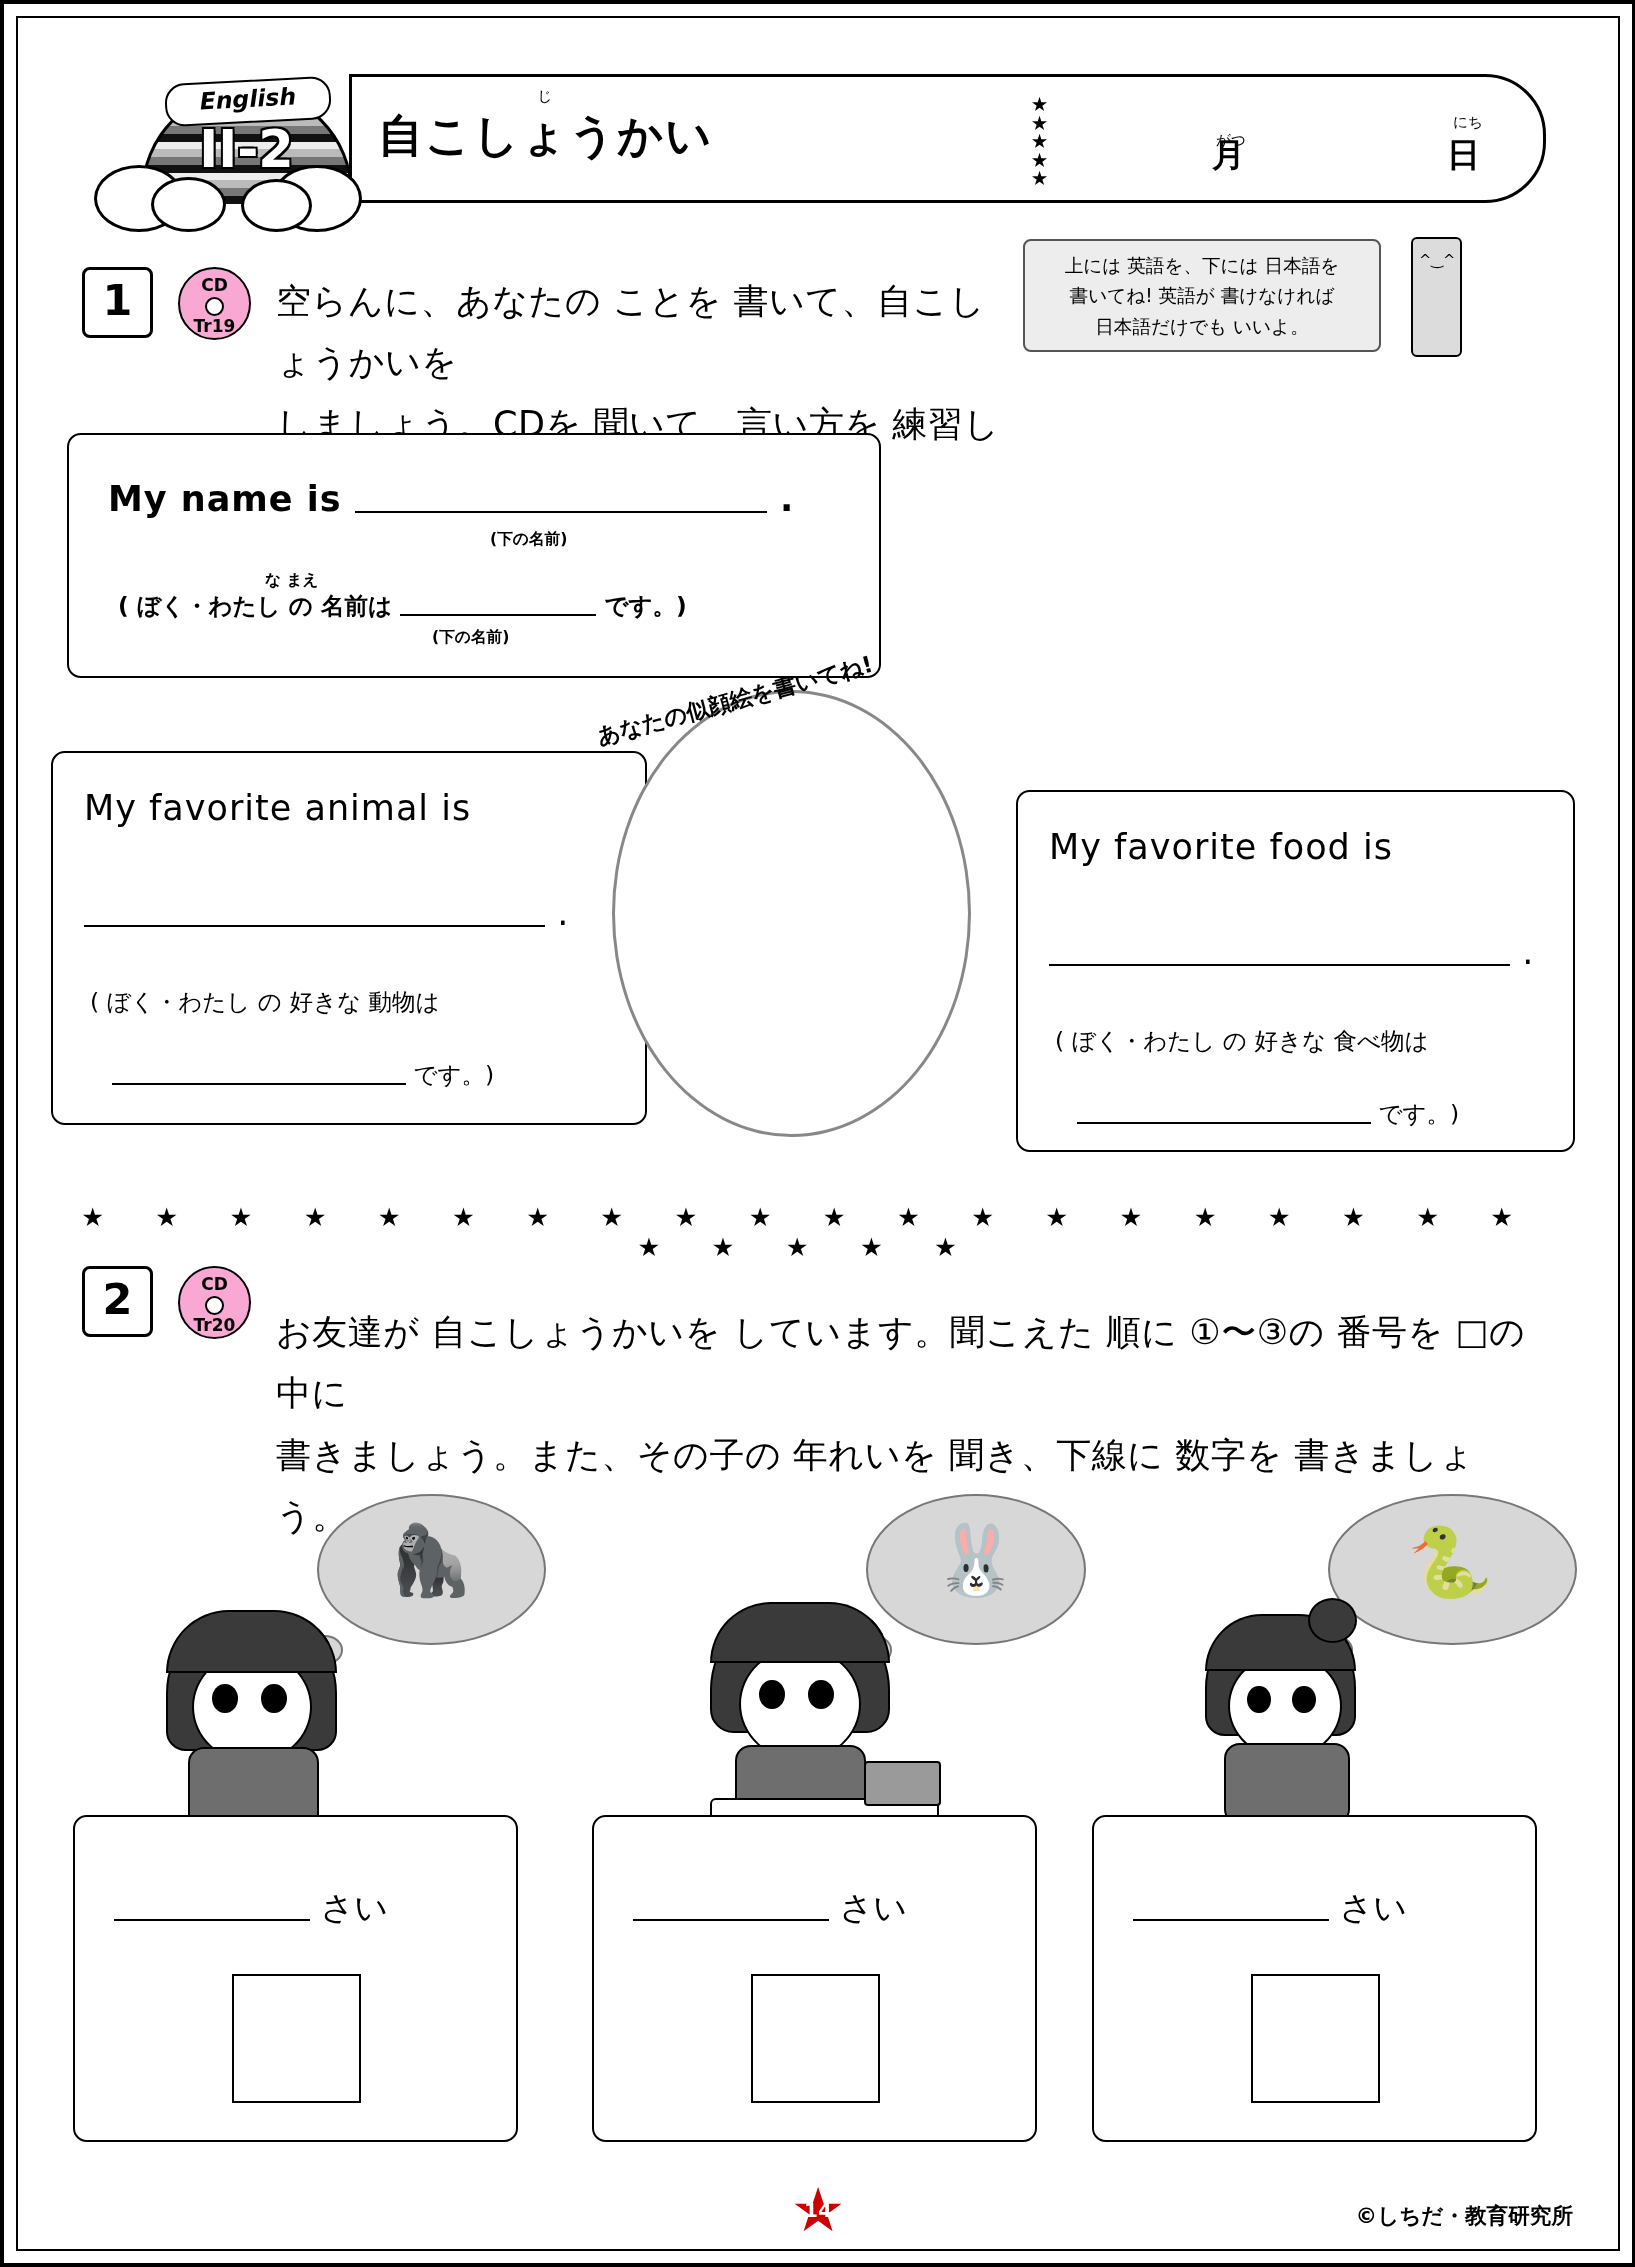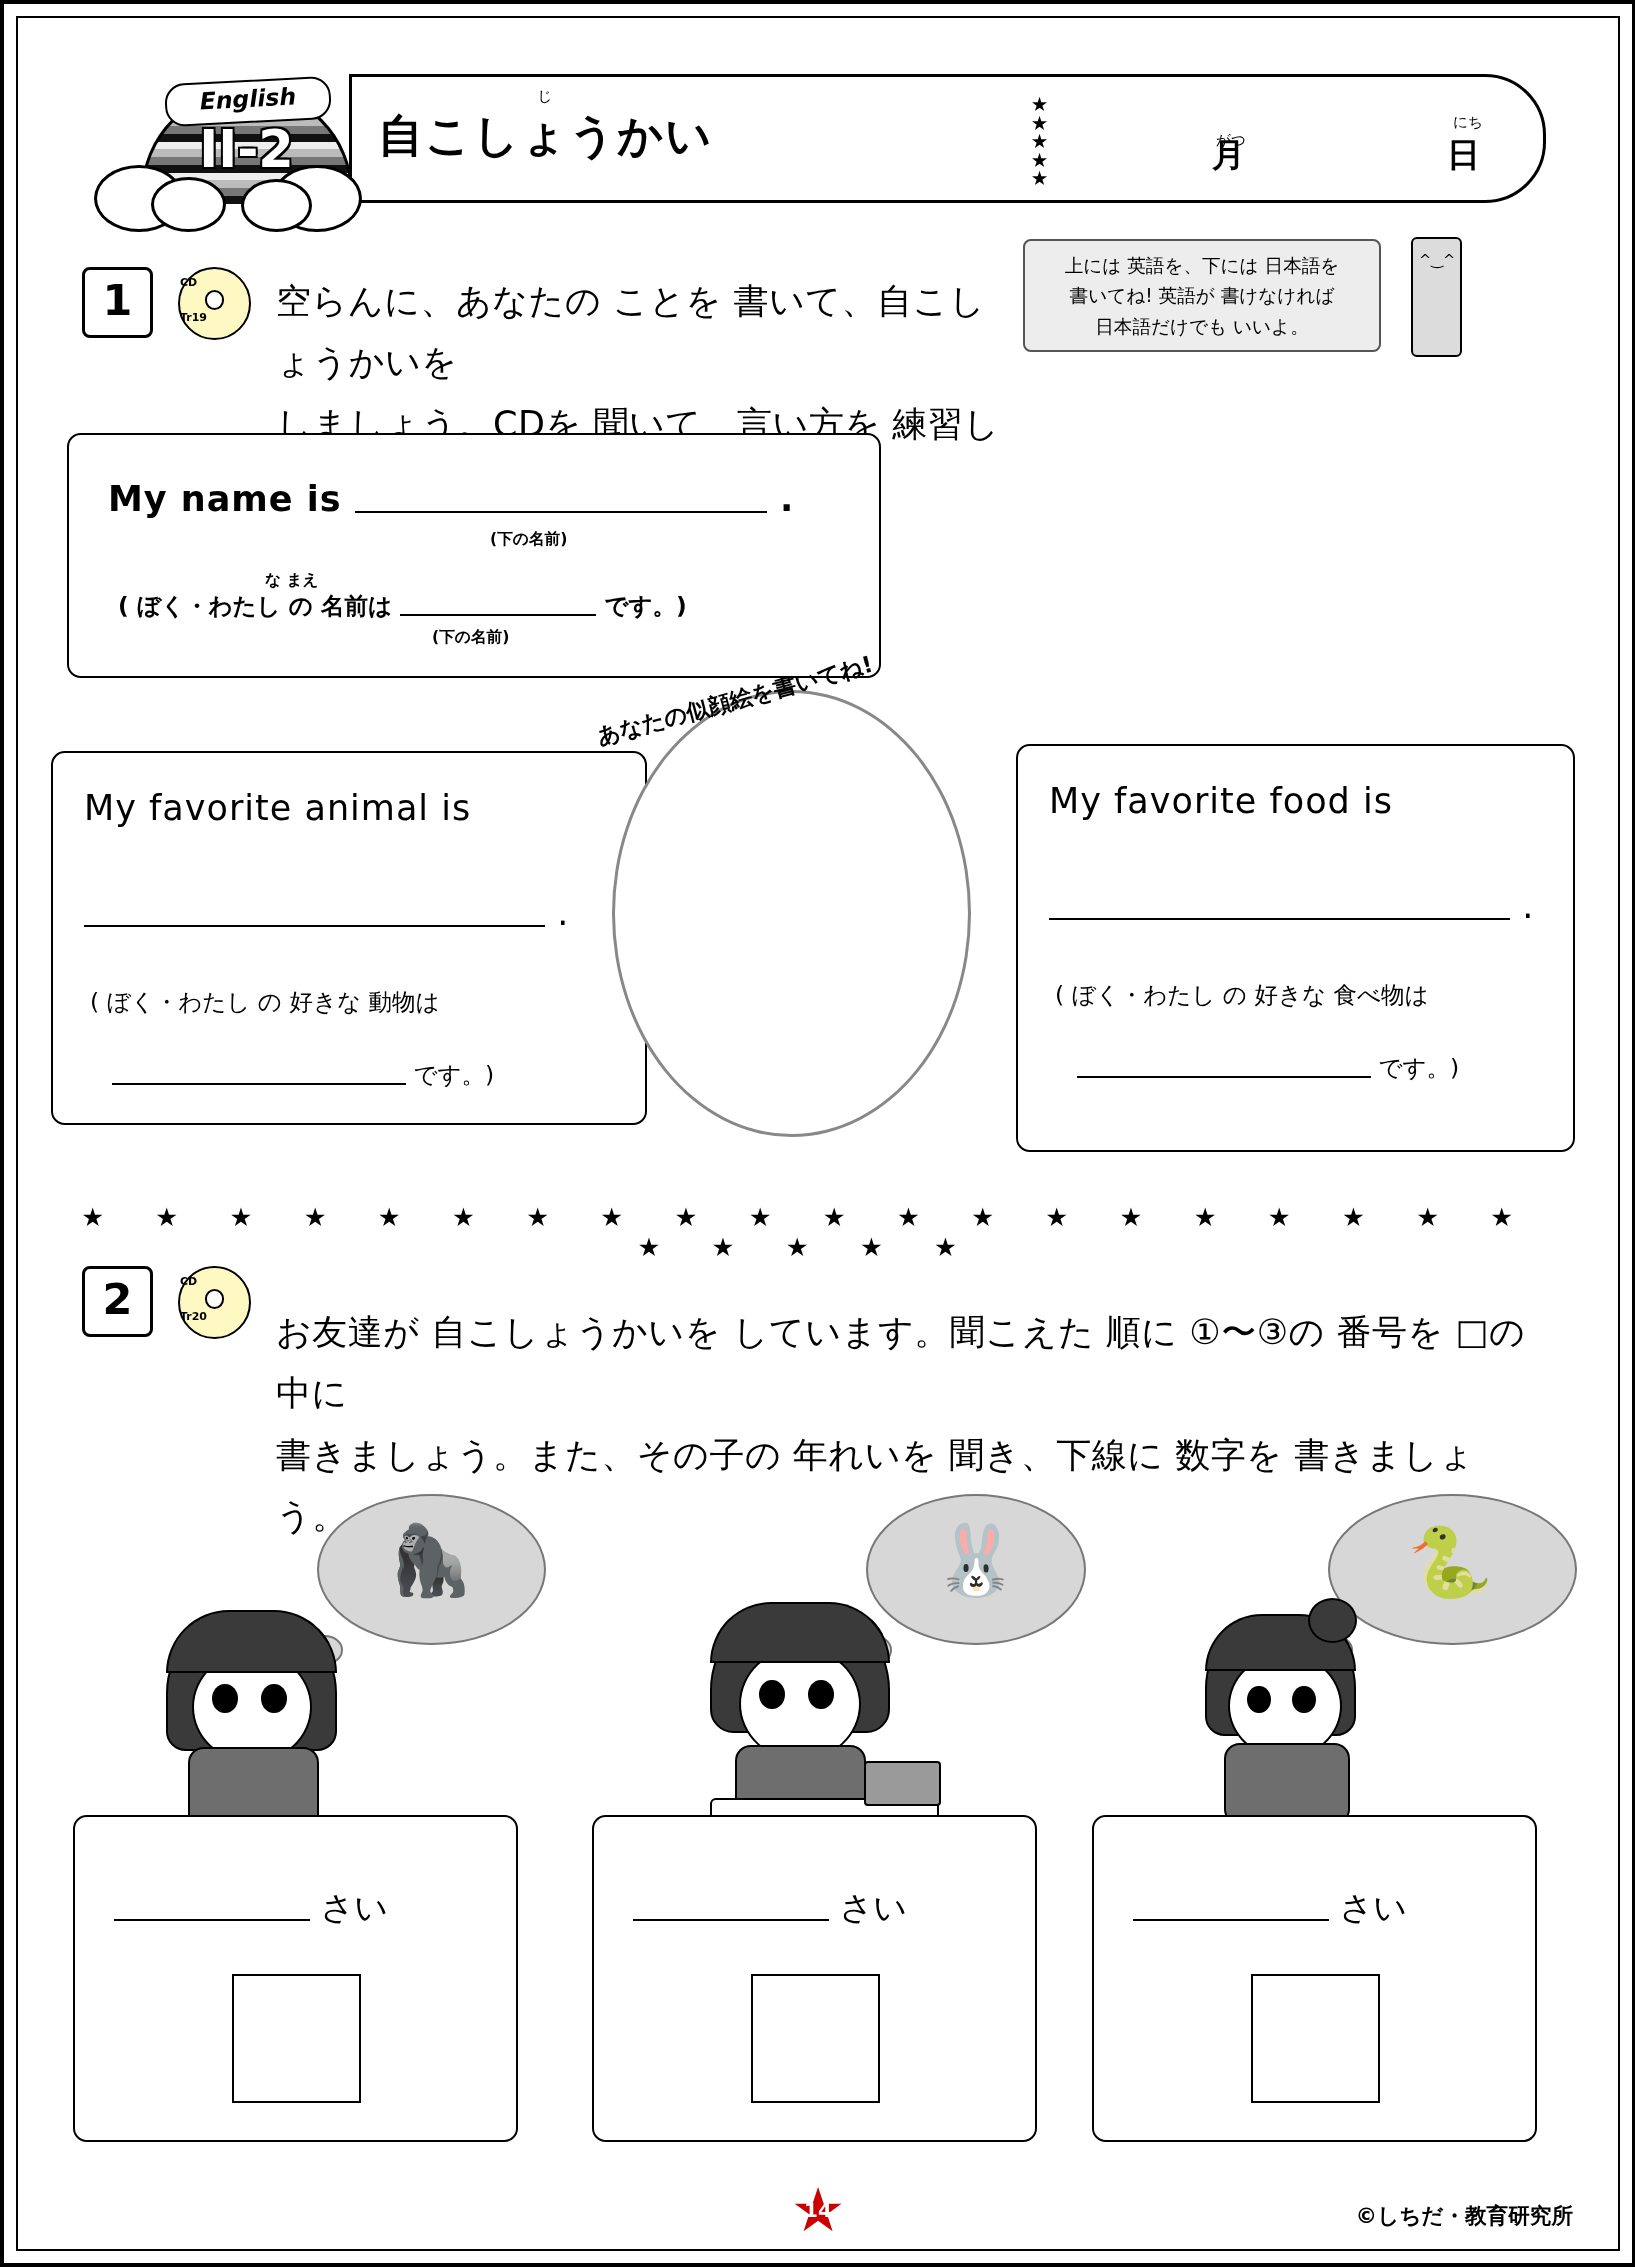--- a/index.html
+++ b/index.html
@@ -26,22 +26,22 @@
      repeating-linear-gradient(to top,#111 0 7.8px,#777 7.8px 15.7px,#bbb 15.7px 23.5px,#eee 23.5px 31px);
      border:3.9px solid #000;border-bottom:none;}
   .badge-en{position:absolute;left:71px;top:21.6px;width:162px;height:39px;border:2.9px solid #000;border-radius:19.6px;background:#fff;
      text-align:center;font-size:23.5px;font-weight:bold;font-style:italic;line-height:35px;transform:rotate(-3deg);}
   .badge-num{position:absolute;left:69px;top:61px;width:167px;text-align:center;font-size:51px;font-weight:bold;color:#fff;
      text-shadow:-2px -2px 0 #000,2px -2px 0 #000,-2px 2px 0 #000,2px 2px 0 #000;}
 
   
   .tasknum{position:absolute;width:65px;height:65px;border:3.9px solid #000;border-radius:7.8px;text-align:center;
      font-size:43px;font-weight:bold;line-height:61px;background:#fff;}
-  .cd{position:absolute;width:73px;height:73px;border-radius:50%;border:2.9px solid #000;background:#fef9c3;
-     font-size:11px;font-weight:bold;line-height:1.05;padding-top:7.8px;box-sizing:border-box;}
+  .cd{position:absolute;width:73px;height:73px;border-radius:50%;border:2.9px solid #000;background:#f9a8d4;
+     text-align:center;font-size:17px;font-weight:bold;line-height:1.05;padding-top:7.8px;box-sizing:border-box;}
   .cd .hole{width:15.7px;height:15.7px;border-radius:50%;border:2px solid #000;background:#fff;margin:2px auto;}
   .instr{position:absolute;font-size:35px;line-height:1.75;letter-spacing:0.5px;}
 
   .hint{position:absolute;left:1019px;top:235px;width:358px;height:113px;background:#ededed;border:2px solid #555;border-radius:7.8px;
      text-align:center;font-size:18.6px;line-height:1.65;padding-top:9.8px;box-sizing:border-box;}
   .pencil{position:absolute;left:1407px;top:233px;width:47px;height:116px;border:2.9px solid #000;border-radius:5.9px;background:#dcdcdc;}
   .pencil .face{position:absolute;left:5.9px;top:11.8px;font-size:14.7px;}
 
   
   .bal{position:absolute;border:2.9px solid #000;border-radius:13.7px;background:#fff;box-sizing:border-box;}
@@ -146,21 +146,21 @@
       <span class="uline" style="width:461px;"></span>
       <span>.</span>
     </div>
     <div class="jp" style="left:37px;top:233px;">( ぼく・わたし の 好きな 動物は</div>
     <div class="jp" style="left:59px;top:306px;">
       <span class="uline" style="width:294px;"></span>
       <span>です。)</span>
     </div>
   </div>
 
-  <div class="bal" style="left:1012px;top:740px;width:559px;height:408px;">
+  <div class="bal" style="left:1012px;top:786px;width:559px;height:362px;">
     <div class="en" style="left:31px;top:35px;">My favorite food is</div>
     <div class="en" style="left:31px;top:137px;">
       <span class="uline" style="width:461px;"></span>
       <span>.</span>
     </div>
     <div class="jp" style="left:37px;top:233px;">( ぼく・わたし の 好きな 食べ物は</div>
     <div class="jp" style="left:59px;top:306px;">
       <span class="uline" style="width:294px;"></span>
       <span>です。)</span>
     </div>

